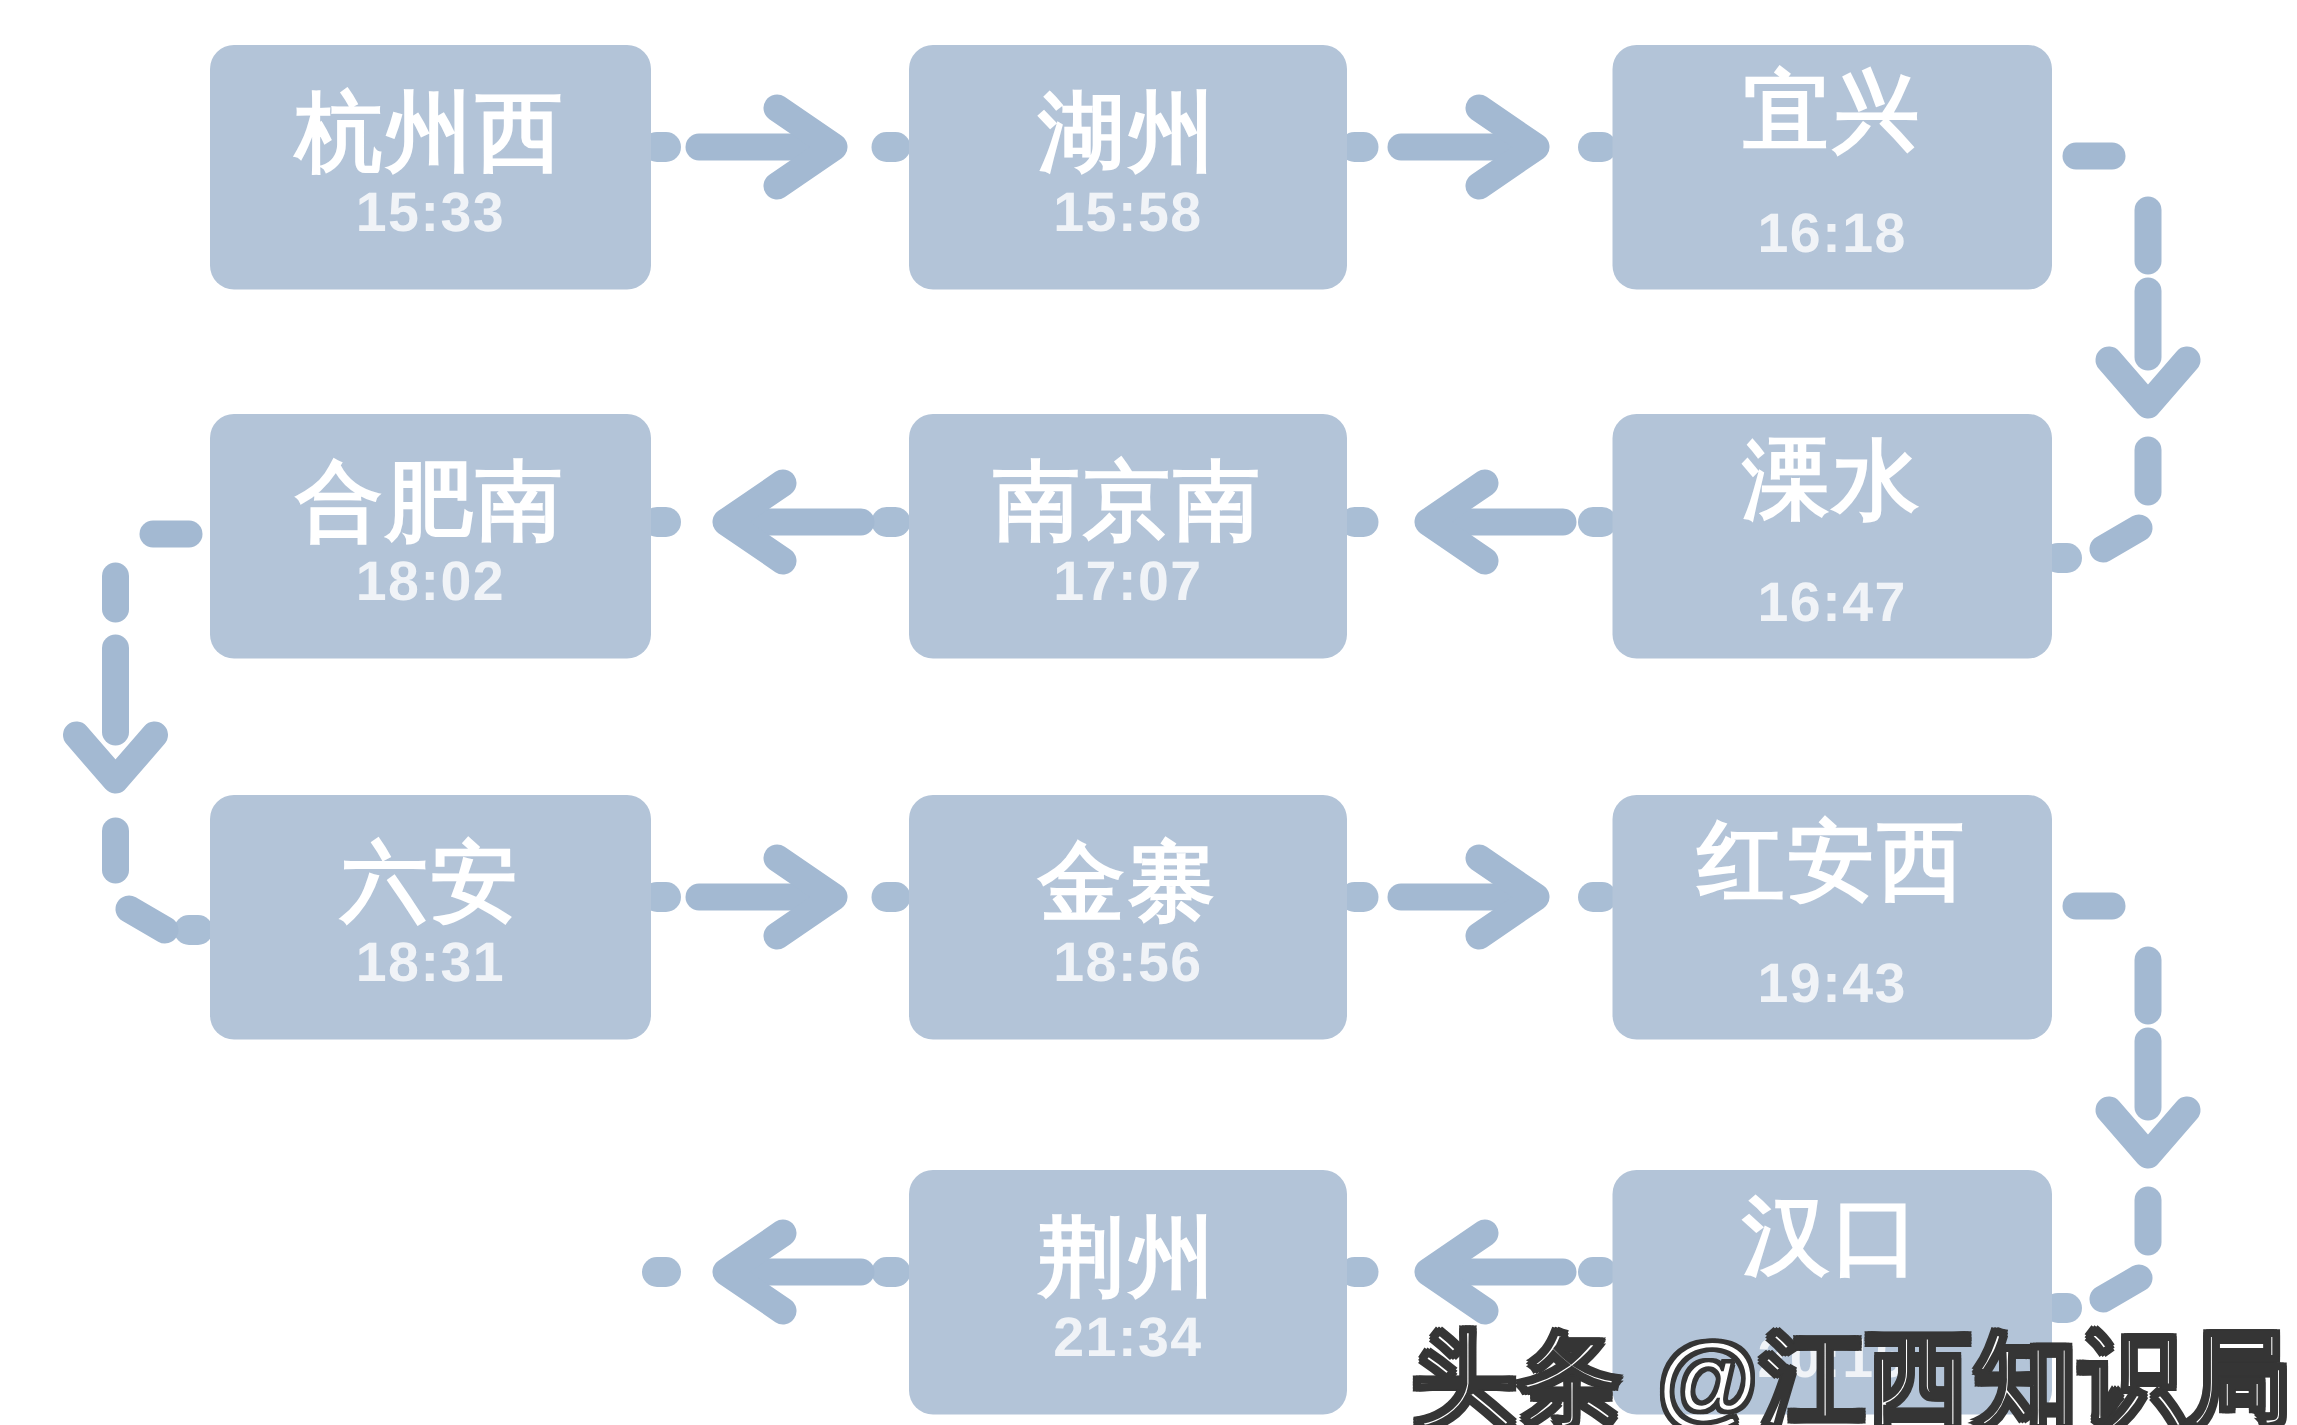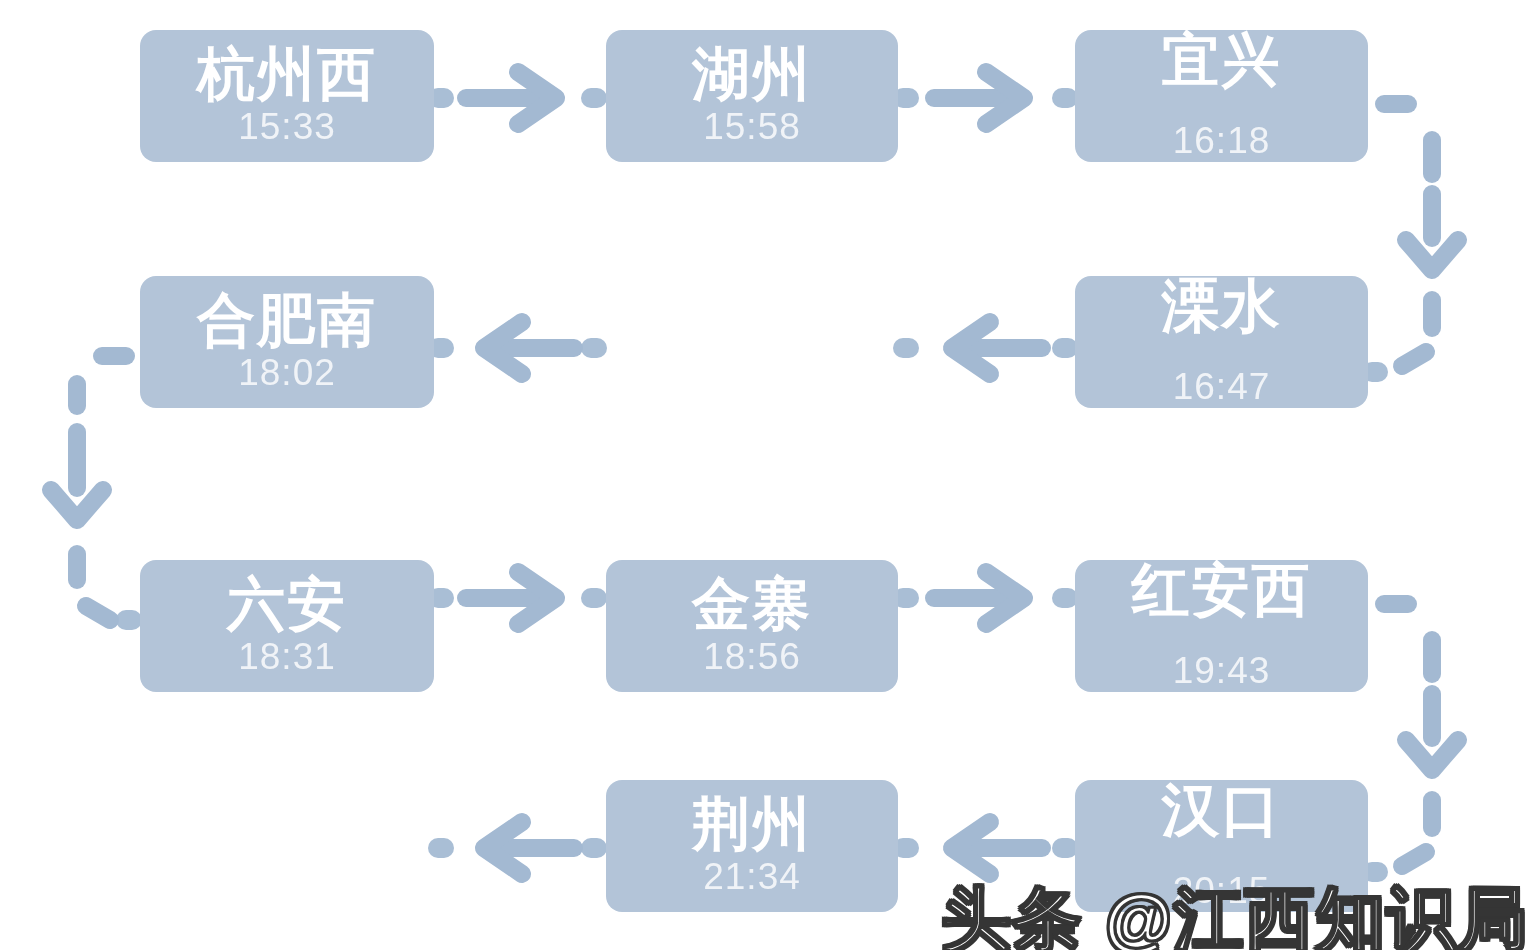--- a/index.html
+++ b/index.html
@@ -10,37 +10,37 @@
     --time:rgba(255,255,255,0.8);
     --wm-fill:#ffffff;
     --wm-edge:#353535;
   }
   *{margin:0;padding:0;box-sizing:border-box;}
   html,body{width:1531px;height:950px;background:#ffffff;overflow:hidden;
     font-family:"Liberation Sans", sans-serif;}
   .canvas{position:relative;width:1531px;height:950px;background:#ffffff;}
   .connectors{position:absolute;left:0;top:0;width:1531px;height:950px;}
   .station{
-    position:absolute;height:132px;background:var(--box);border-radius:16px;
+    position:absolute;height:163px;background:var(--box);border-radius:16px;
     display:flex;flex-direction:column;align-items:center;justify-content:center;
   }
   .station .name{
     font-size:58px;font-weight:bold;color:var(--name);line-height:1.05;
     letter-spacing:2px;white-space:nowrap;
   }
   .station .time{
-    font-size:37px;font-weight:normal;color:var(--time);line-height:1.15;
+    font-size:37px;font-weight:bold;color:var(--time);line-height:1.15;
     letter-spacing:1px;margin-top:1px;
   }
   .c1{left:140px;width:294px;}
   .c2{left:606px;width:292px;}
   .c3{left:1075px;width:293px;gap:28px;}
   .r1{top:30px;}
   .r2{top:276px;}
-  .r3{top:560px;}
+  .r3{top:530px;}
   .r4{top:780px;}
   .watermark{
     position:absolute;top:874px;right:2px;white-space:nowrap;
     font-size:69px;font-weight:bold;color:var(--wm-fill);letter-spacing:2px;
     -webkit-text-stroke:2px var(--wm-edge);
     text-shadow:-2px -2px 0 var(--wm-edge),2px -2px 0 var(--wm-edge),
                 -2px 2px 0 var(--wm-edge),2px 2px 0 var(--wm-edge),
                 0 -2px 0 var(--wm-edge),0 2px 0 var(--wm-edge),
                 -2px 0 0 var(--wm-edge),2px 0 0 var(--wm-edge);
   }
@@ -157,20 +157,24 @@
   </div>
   <div class="station r1 c3">
     <div class="name">宜兴</div>
     <div class="time">16:18</div>
   </div>
 
   <div class="station r2 c1">
     <div class="name">合肥南</div>
     <div class="time">18:02</div>
   </div>
+  <div class="station r2 c2">
+    <div class="name">南京南</div>
+    <div class="time">17:07</div>
+  </div>
   <div class="station r2 c3">
     <div class="name">溧水</div>
     <div class="time">16:47</div>
   </div>
 
   <div class="station r3 c1">
     <div class="name">六安</div>
     <div class="time">18:31</div>
   </div>
   <div class="station r3 c2">

